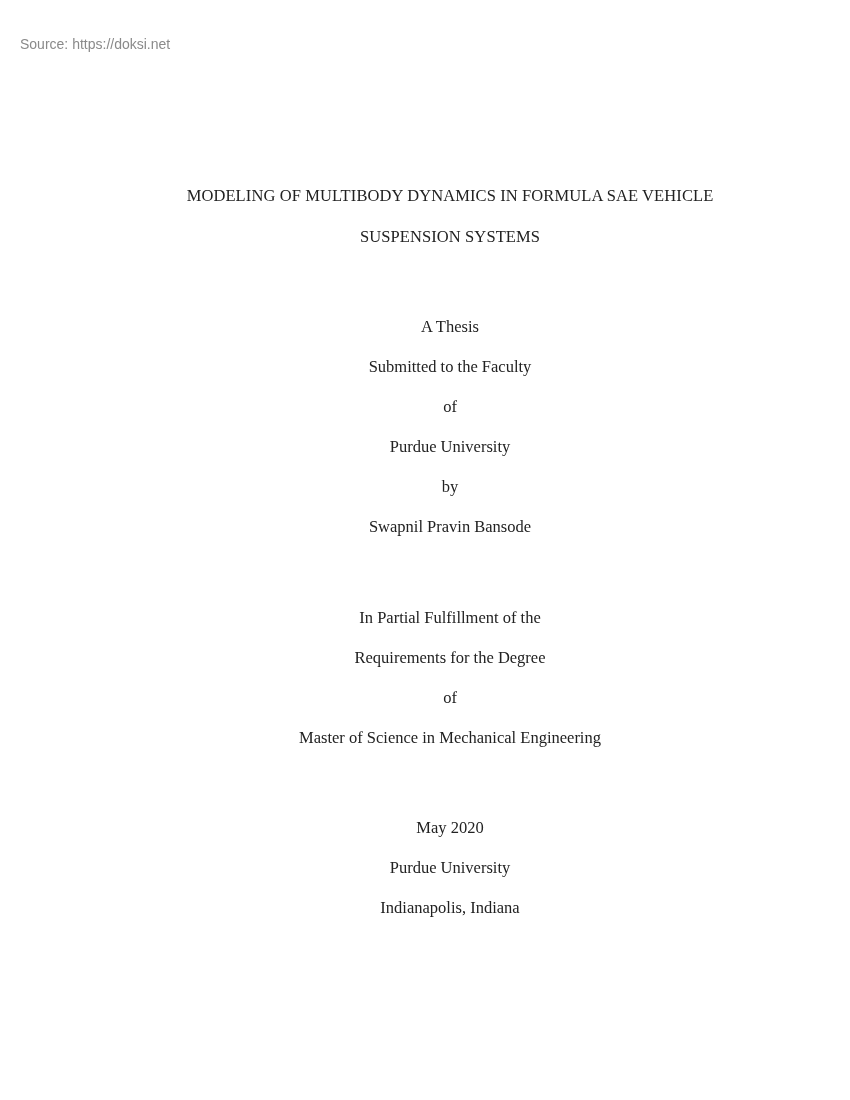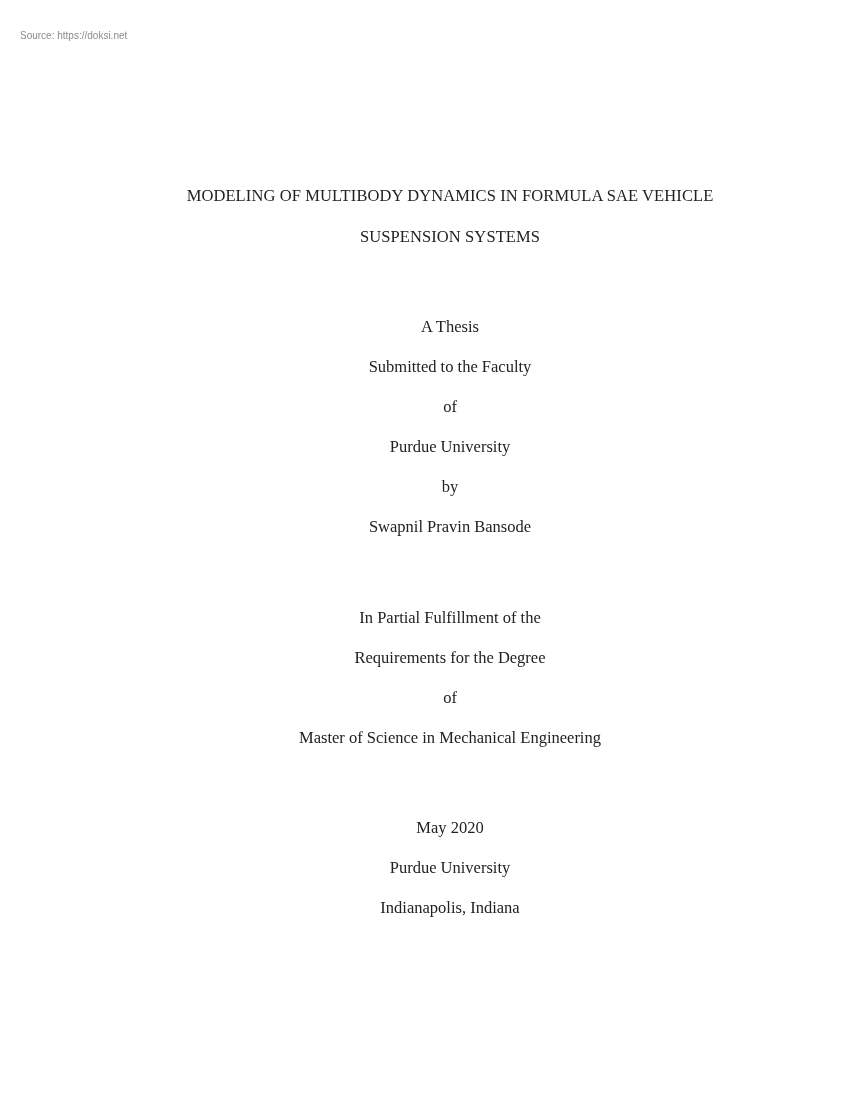--- a/index.html
+++ b/index.html
@@ -9,23 +9,23 @@
     }
     body {
       width: 850px;
       height: 1100px;
       position: relative;
       overflow: hidden;
     }
     .source {
       position: absolute;
       left: 20px;
-      top: 29px;
+      top: 37px;
       font-family: "Liberation Sans", sans-serif;
-      font-size: 10px;
+      font-size: 14px;
       color: #8a8a8a;
       line-height: 14px;
     }
     .line {
       position: absolute;
       left: 0;
       width: 900px;
       text-align: center;
       font-family: "Liberation Serif", serif;
       font-size: 16.5px;

